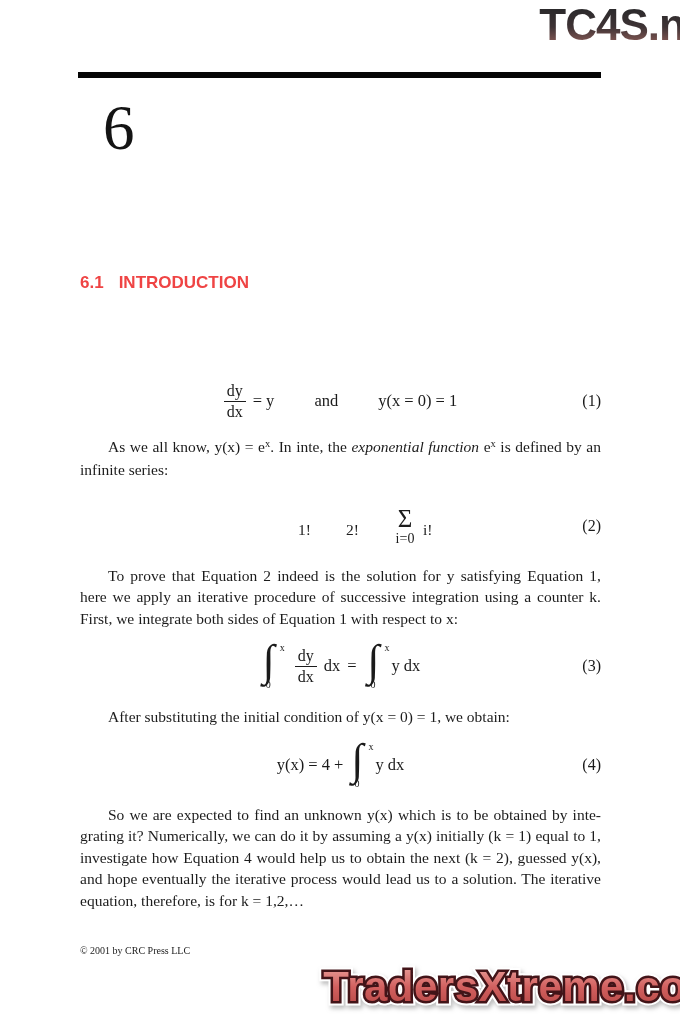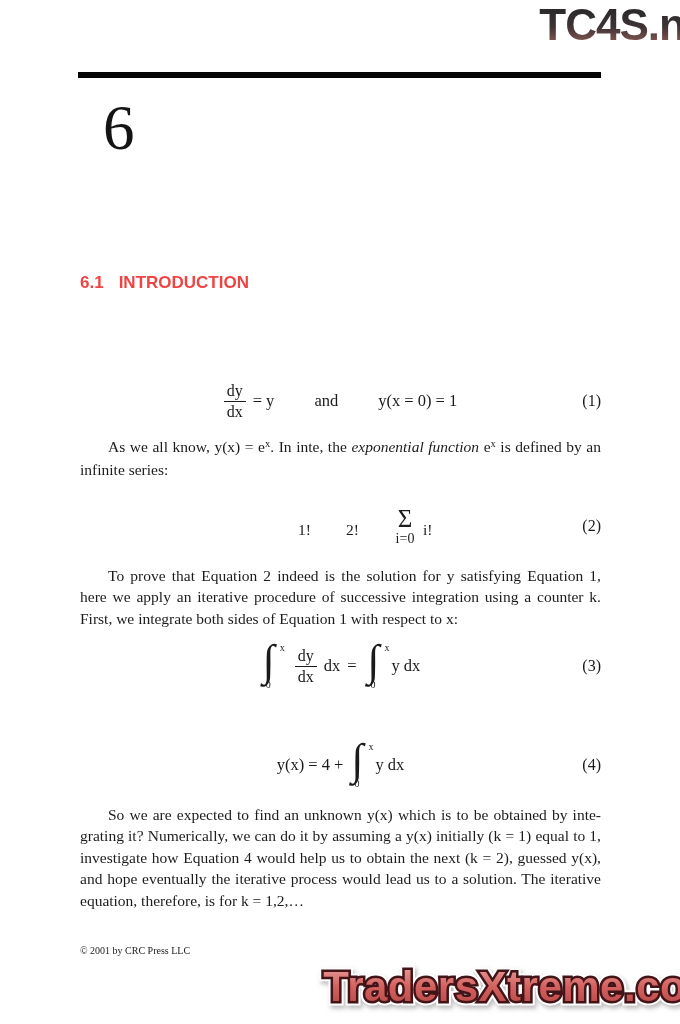--- a/index.html
+++ b/index.html
@@ -147,20 +147,21 @@
       <span class="intg" style="margin-left:9px">
         <span class="sgn">∫</span>
         <span class="lim-t">x</span>
         <span class="lim-b">0</span>
       </span>
       <span style="margin-left:-4px">y dx</span>
     </span>
     <span class="eq-label">(3)</span>
   </div>
 
+  <p class="para indent" style="top:706px">After substituting the initial condition of y(x = 0) = 1, we obtain:</p>
 
   <div class="eq" style="top:736px; height:58px">
     <span class="eq-c">
       <span>y(x) = 4 +</span>
       <span class="intg" style="margin-left:6px">
         <span class="sgn">∫</span>
         <span class="lim-t">x</span>
         <span class="lim-b">0</span>
       </span>
       <span style="margin-left:-4px">y dx</span>

